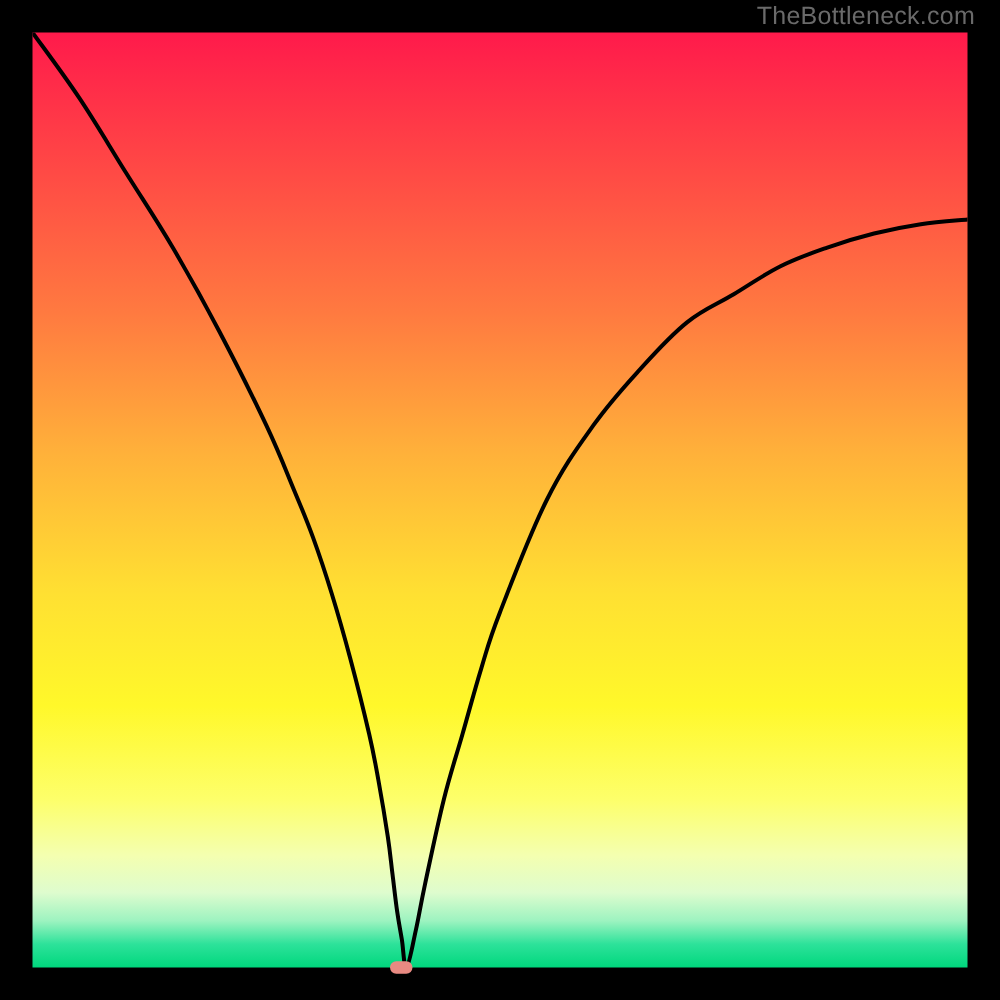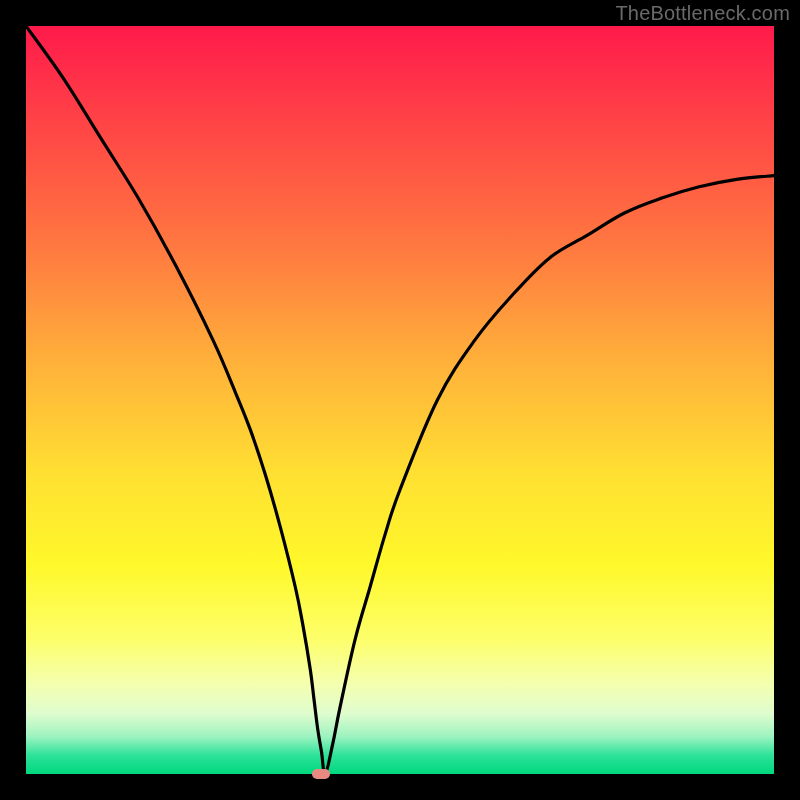--- a/index.html
+++ b/index.html
@@ -13,21 +13,21 @@
   }
   .frame {
     position: relative;
     width: 800px;
     height: 800px;
     background: #000;
   }
   .watermark {
     position: absolute;
     top: 2px;
-    right: 10px;
+    right: 20px;
     color: #6a6a6a;
     font-size: 20px;
     font-weight: 500;
     letter-spacing: 0.2px;
     z-index: 30;
   }
   .plot-area {
     position: absolute;
     left: 26px;
     top: 26px;

